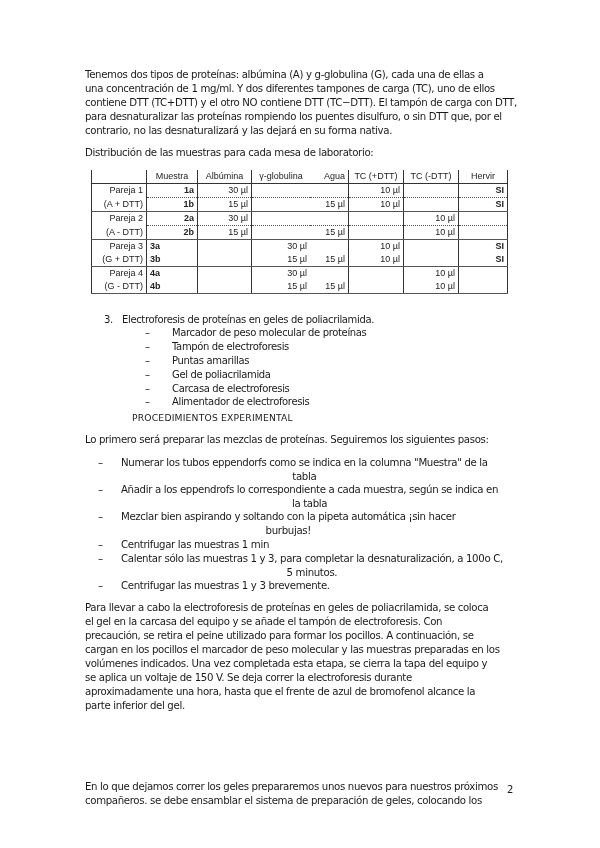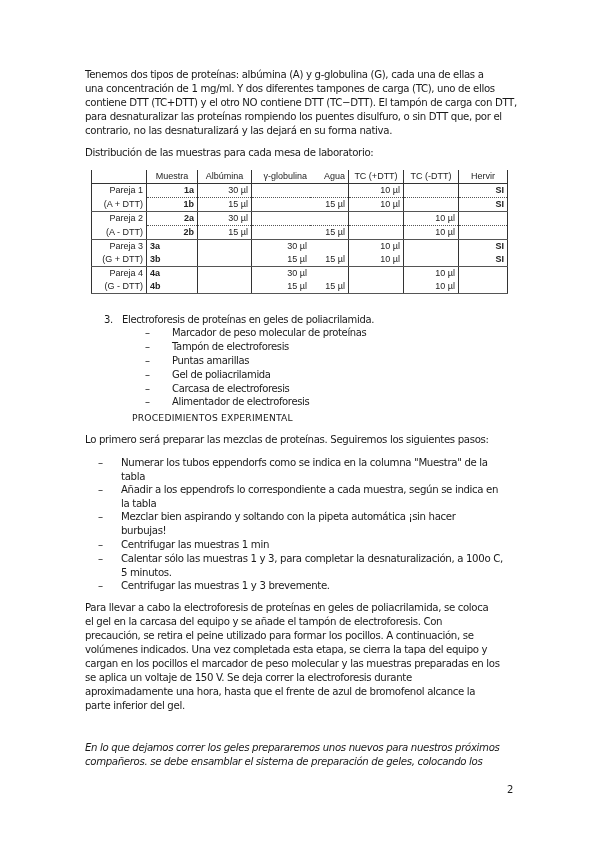--- a/index.html
+++ b/index.html
@@ -24,21 +24,21 @@
   table.dist td.b { font-weight: bold; }
   .list3 { position: absolute; left: 104px; top: 313px; font-size: 10px; line-height: 14.2px; letter-spacing: -0.35px; }
   .list3 .num { position: absolute; left: 0; }
   .list3 .title { position: absolute; left: 18px; white-space: nowrap; }
   .sub { position: absolute; left: 145px; font-size: 10px; letter-spacing: -0.35px; white-space: nowrap; }
   .sub .dash { position: absolute; left: 0; }
   .sub .txt { position: absolute; left: 27px; }
   .heading { position: absolute; left: 85px; top: 412px; font-size: 9.2px; letter-spacing: 0.2px; white-space: nowrap; padding-left: 47px; }
   .steps { position: absolute; left: 98px; font-size: 10.2px; line-height: 13.6px; letter-spacing: -0.35px; }
   .steps .dash { position: absolute; left: 0; }
-  .steps .txt { position: absolute; left: 23px; white-space: nowrap; }
+  .steps .txt { position: absolute; left: 23px; white-space: nowrap; text-align: center; }
   .pagenum { position: absolute; left: 507px; top: 784px; font-size: 10px; }
 </style>
 </head>
 <body>
 
 <div class="page">
 
   <div class="p" style="top:68px;">
     <span class="ln">Tenemos dos tipos de proteínas: albúmina (A) y g-globulina (G), cada una de ellas a</span>
     <span class="ln">una concentración de 1 mg/ml. Y dos diferentes tampones de carga (TC), uno de ellos</span>
@@ -48,21 +48,21 @@
   </div>
 
   <div class="p" style="top:146px;">Distribución de las muestras para cada mesa de laboratorio:</div>
 
   <table class="dist">
     <thead>
       <tr>
         <th class="outer-l" style="width:48px;"></th>
         <th class="vb" style="width:44px;">Muestra</th>
         <th class="vb" style="width:47px;">Albúmina</th>
-        <th class="vb" style="width:52px; text-align:right;">γ-globulina</th>
+        <th class="vb" style="width:52px; text-align:center;">γ-globulina</th>
         <th style="width:32px; text-align:right;">Agua</th>
         <th class="vb" style="width:48px;">TC (+DTT)</th>
         <th class="vb" style="width:48px;">TC (-DTT)</th>
         <th class="vb outer-r" style="width:42px;">Hervir</th>
       </tr>
     </thead>
     <tbody>
 
       <tr class="dot">
         <td class="outer-l c">Pareja 1</td>
@@ -220,26 +220,26 @@
     <span class="dash">–</span>
     <span class="txt">
         <span style="display:block">Centrifugar las muestras 1 y 3 brevemente.</span>
       </span>
   </div>
 
   <div class="p" style="top:601px;">
     <span class="ln">Para llevar a cabo la electroforesis de proteínas en geles de poliacrilamida, se coloca</span>
     <span class="ln">el gel en la carcasa del equipo y se añade el tampón de electroforesis. Con</span>
     <span class="ln">precaución, se retira el peine utilizado para formar los pocillos. A continuación, se</span>
+    <span class="ln">cargan en los pocillos el marcador de peso molecular y las muestras preparadas en los</span>
     <span class="ln">volúmenes indicados. Una vez completada esta etapa, se cierra la tapa del equipo y</span>
-    <span class="ln">cargan en los pocillos el marcador de peso molecular y las muestras preparadas en los</span>
     <span class="ln">se aplica un voltaje de 150 V. Se deja correr la electroforesis durante</span>
     <span class="ln">aproximadamente una hora, hasta que el frente de azul de bromofenol alcance la</span>
     <span class="ln">parte inferior del gel.</span>
   </div>
 
-  <div class="p" style="top:741px;font-style:italic;">
+  <div class="p" style="top:780px;">
     <span class="ln">En lo que dejamos correr los geles prepararemos unos nuevos para nuestros próximos</span>
     <span class="ln">compañeros. se debe ensamblar el sistema de preparación de geles, colocando los</span>
   </div>
 
   <div class="pagenum">2</div>
 </div>
 
 </body></html>

